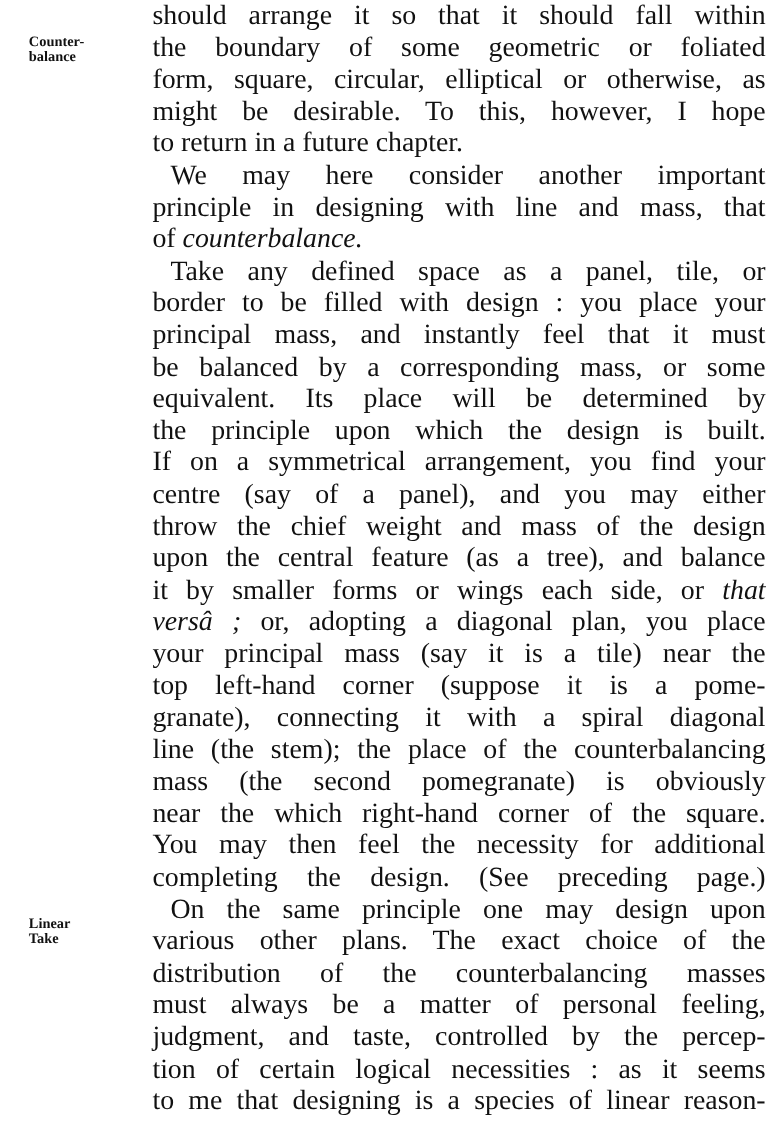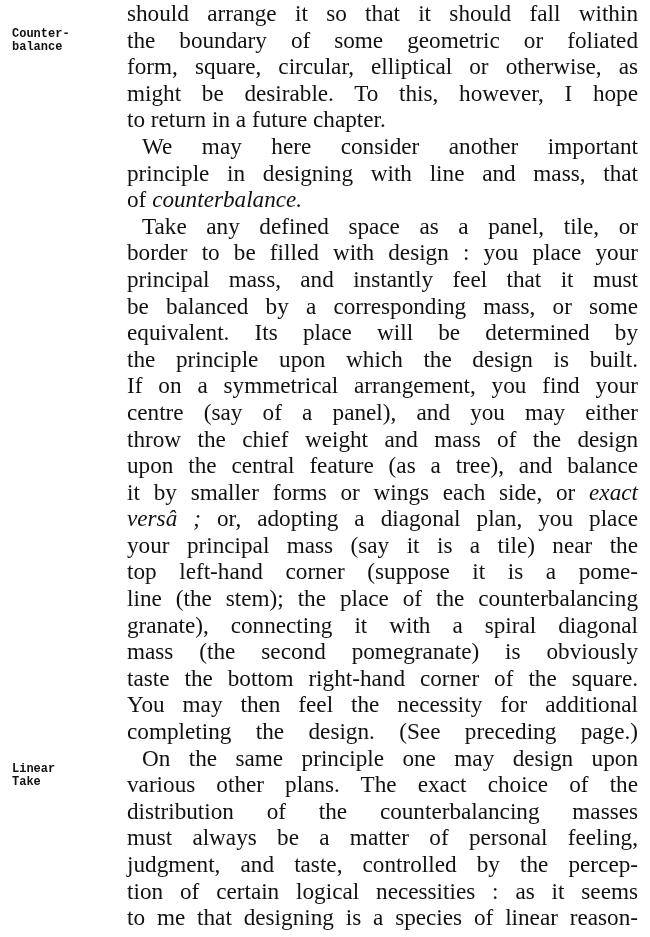--- a/index.html
+++ b/index.html
@@ -2,22 +2,22 @@
 <html><head>
 <meta charset="utf-8">
 <style>
   html, body { margin: 0; padding: 0; background: #ffffff; }
   body {
     width: 650px; height: 937px; overflow: hidden; position: relative;
     color: #111111;
   }
   .page { position: absolute; left: 0; top: 0; width: 650px; height: 937px; }
   .sidenote {
-    position: absolute; left: 12px;
-    font-family: Liberation Mono, monospace; font-weight: bold;
+    position: absolute; left: 24px;
+    font-family: Liberation Serif, serif; font-weight: bold;
     font-size: 12px; line-height: 13px; color: #111;
   }
   .body-text {
     position: absolute; left: 127px; top: 0; width: 511px;
     font-family: "Liberation Serif", serif;
     font-size: 23.2px; line-height: 26.6px;
   }
   .line {
     display: block; height: 26.6px; white-space: nowrap;
     text-align: justify; text-align-last: justify;
@@ -51,28 +51,28 @@
       <div class="line indent">Take any defined space as a panel, tile, or</div>
       <div class="line">border to be filled with design : you place your</div>
       <div class="line">principal mass, and instantly feel that it must</div>
       <div class="line">be balanced by a corresponding mass, or some</div>
       <div class="line">equivalent.  Its place will be determined by</div>
       <div class="line">the principle upon which the design is built.</div>
       <div class="line">If on a symmetrical arrangement, you find your</div>
       <div class="line">centre (say of a panel), and you may either</div>
       <div class="line">throw the chief weight and mass of the design</div>
       <div class="line">upon the central feature (as a tree), and balance</div>
-      <div class="line"><span>it by smaller forms or wings each side, or </span><em>exact</em></div>
+      <div class="line"><span>it by smaller forms or wings each side, or </span><em>that</em></div>
       <div class="line"><em>versâ ;</em><span> or, adopting a diagonal plan, you place</span></div>
       <div class="line">your principal mass (say it is a tile) near the</div>
       <div class="line">top left-hand corner (suppose it is a pome-</div>
+      <div class="line">granate), connecting it with a spiral diagonal</div>
       <div class="line">line (the stem); the place of the counterbalancing</div>
-      <div class="line">granate), connecting it with a spiral diagonal</div>
       <div class="line">mass (the second pomegranate) is obviously</div>
-      <div class="line">taste the bottom right-hand corner of the square.</div>
+      <div class="line">near the which right-hand corner of the square.</div>
       <div class="line">You may then feel the necessity for additional</div>
       <div class="line">completing the design.  (See preceding page.)</div>
       <div class="line indent">On the same principle one may design upon</div>
       <div class="line">various other plans.  The exact choice of the</div>
       <div class="line">distribution of the counterbalancing masses</div>
       <div class="line">must always be a matter of personal feeling,</div>
       <div class="line">judgment, and taste, controlled by the percep-</div>
       <div class="line">tion of certain logical necessities : as it seems</div>
       <div class="line">to me that designing is a species of linear reason-</div>
     </div>

